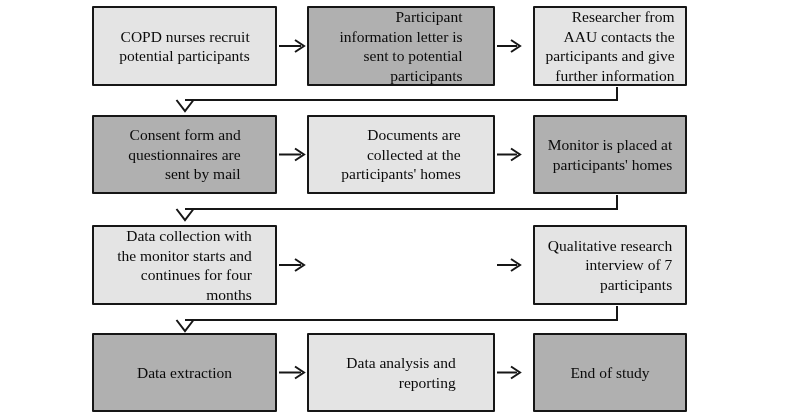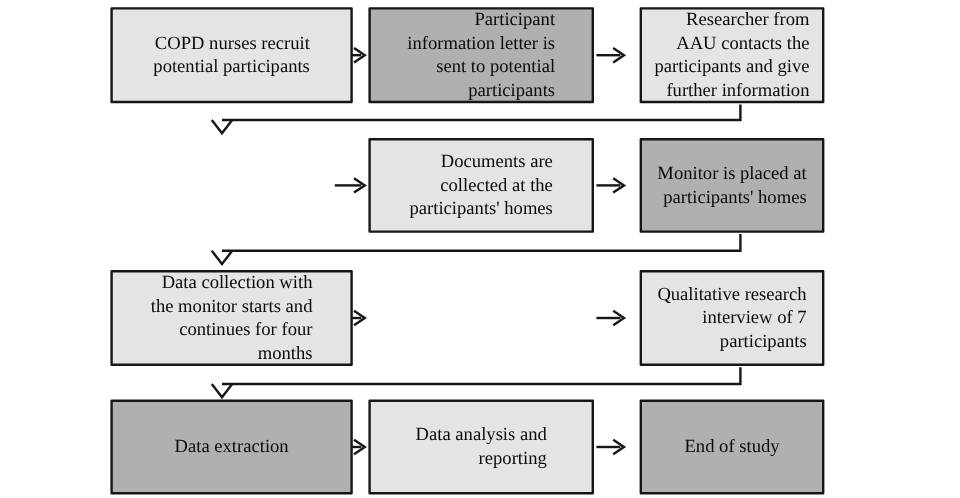--- a/index.html
+++ b/index.html
@@ -35,21 +35,21 @@
     white-space:pre-line;
     border:2.5px solid var(--border);
     border-radius:1px;
     color:var(--text);
     font-size:15.5px;
     line-height:19.5px;
     padding:1px 3px;
   }
   .shade-light{background:var(--box-light);}
   .shade-dark{background:var(--box-dark);}
-  .c1{left:92px;width:202px;}
+  .c1{left:92px;width:185px;}
   .c2{left:307px;width:188px;}
   .c3{left:523px;width:154px;margin-left:10px;}
   .r1{top:6px;height:80px;}
   .r2{top:115px;height:79px;}
   .r3{top:225px;height:80px;}
   .r4{top:333px;height:79px;}
 </style>
 </head>
 <body>
 
@@ -113,20 +113,23 @@
 potential participants</div>
   <div class="box shade-dark r1 c2">Participant
 information letter is
 sent to potential
 participants</div>
   <div class="box shade-light r1 c3">Researcher from
 AAU contacts the
 participants and give
 further information</div>
 
+  <div class="box shade-dark r2 c1">Consent form and
+questionnaires are
+sent by mail</div>
   <div class="box shade-light r2 c2">Documents are
 collected at the
 participants' homes</div>
   <div class="box shade-dark r2 c3">Monitor is placed at
 participants' homes</div>
 
   <div class="box shade-light r3 c1">Data collection with
 the monitor starts and
 continues for four
 months</div>

